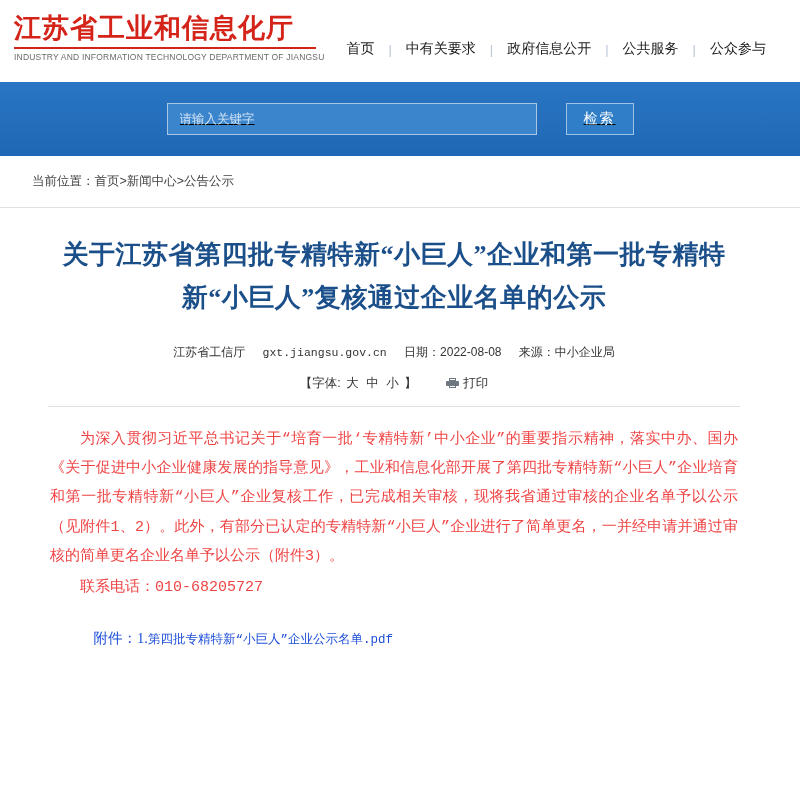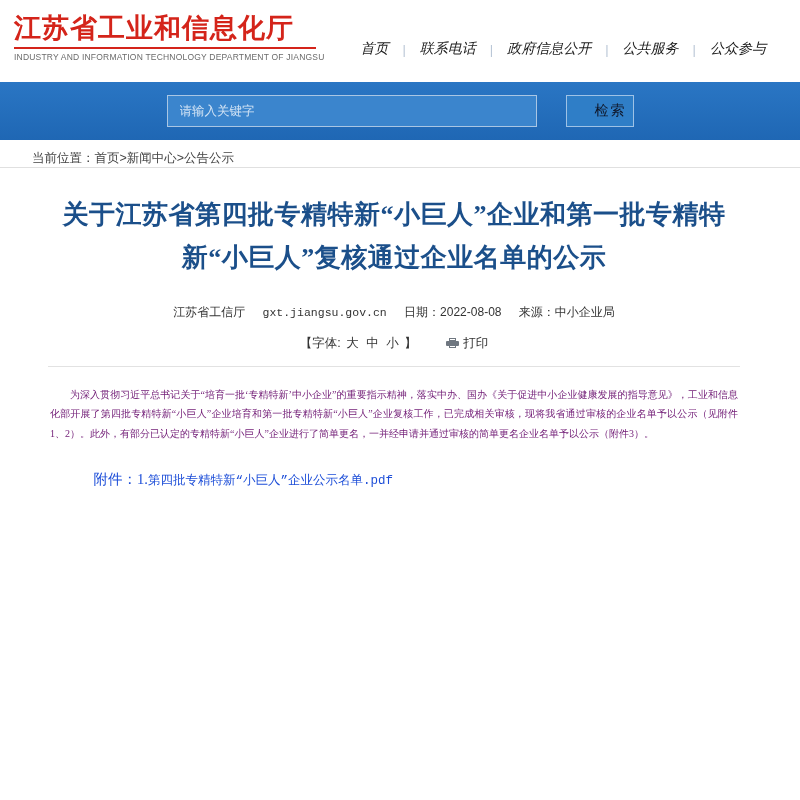--- a/index.html
+++ b/index.html
@@ -48,65 +48,64 @@
     gap: 0;
     padding-top: 26px;
     padding-right: 2px;
   }
   .nav-item {
     font-size: 14px;
     color: #1a1a1a;
     padding: 0 14px;
     white-space: nowrap;
     cursor: pointer;
-    font-style: italic;
   }
   .nav-sep {
     color: #b9c6d6;
     font-size: 13px;
   }
 
   
   .search-band {
-    height: 58px;
+    height: 74px;
     background: linear-gradient(180deg, #2a76c4 0%, #1f67b4 100%);
     display: flex;
     align-items: center;
     justify-content: center;
     gap: 29px;
+    text-decoration: underline;
   }
   .search-input {
     width: 370px;
     height: 32px;
     border: 1px solid #a9c6e4;
     background: #3b85cd;
     color: #ffffff;
     font-size: 12.5px;
     padding: 0 12px;
     outline: none;
   }
   .search-input::placeholder { color: #d3e4f5; }
   .search-btn {
     width: 68px;
     height: 32px;
     background: #2f7ec7;
     border: 1px solid #9ec2e6;
-    color: #0f172a;
+    color: #ffffff;
     font-size: 14px;
     letter-spacing: 2px;
     cursor: pointer;
-    text-align: right;
   }
 
   
   .breadcrumb-bar {
-    height: 28px;
+    height: 52px;
     border-bottom: 1px solid #e0e0e0;
     display: flex;
-    align-items: flex-end;
+    align-items: center;
     padding-left: 32px;
     background: #fff;
   }
   .breadcrumb {
     font-size: 12.5px;
     color: #444;
   }
 
   
   .article {
@@ -169,23 +168,23 @@
     border: 1px solid #6f7780; background: #fff;
   }
 
   .divider {
     margin: 14px 0 0 0;
     border-top: 1px solid #e2e2e2;
   }
 
   .body-text {
     padding: 18px 2px 0 2px;
-    font-family: Liberation Serif, serif;
-    font-size: 10px;
-    color: #701a75;
+    font-family: Liberation Mono, monospace;
+    font-size: 15px;
+    color: #ef4444;
     line-height: 1.95;
     text-align: justify;
   }
   .body-text p { margin: 0 0 2px 0; }
   .indent { text-indent: 2em; }
   .small-gap { margin-top: 6px; }
 
   .attach-block {
     font-family: "Liberation Serif", serif;
     font-size: 14.5px;
@@ -203,21 +202,21 @@
 
 <div class="site-header">
   <div class="logo-block">
     <div class="logo-title">江苏省工业和信息化厅</div>
     <div class="logo-rule"></div>
     <div class="logo-sub">INDUSTRY AND INFORMATION TECHNOLOGY DEPARTMENT OF JIANGSU</div>
   </div>
   <div class="nav">
     <span class="nav-item">首页</span>
     <span class="nav-sep">|</span>
-    <span class="nav-item">联系电话</span>
+    <span class="nav-item">中有关要求</span>
     <span class="nav-sep">|</span>
     <span class="nav-item">政府信息公开</span>
     <span class="nav-sep">|</span>
     <span class="nav-item">公共服务</span>
     <span class="nav-sep">|</span>
     <span class="nav-item">公众参与</span>
   </div>
 </div>
 
 <div class="search-band">
@@ -250,20 +249,21 @@
       <span class="printer-glyph">
         <span class="top"></span><span class="body"></span><span class="out"></span>
       </span><span>打印</span>
     </span>
   </div>
 
   <div class="divider"></div>
 
   <div class="body-text">
     <p class="indent">为深入贯彻习近平总书记关于“培育一批‘专精特新’中小企业”的重要指示精神，落实中办、国办《关于促进中小企业健康发展的指导意见》，工业和信息化部开展了第四批专精特新“小巨人”企业培育和第一批专精特新“小巨人”企业复核工作，已完成相关审核，现将我省通过审核的企业名单予以公示（见附件1、2）。此外，有部分已认定的专精特新“小巨人”企业进行了简单更名，一并经申请并通过审核的简单更名企业名单予以公示（附件3）。</p>
+    <p class="indent">联系电话：010-68205727</p>
   </div>
 
   <div class="attach-block" style="margin-top:22px;">
     <div class="attach-line">
       <span class="attach-indent"></span><span class="attach-label">附件：</span><span>1.</span><span class="pdf-name">第四批专精特新“小巨人”企业公示名单.pdf</span>
     </div>
   </div>
 
 </div>
 

